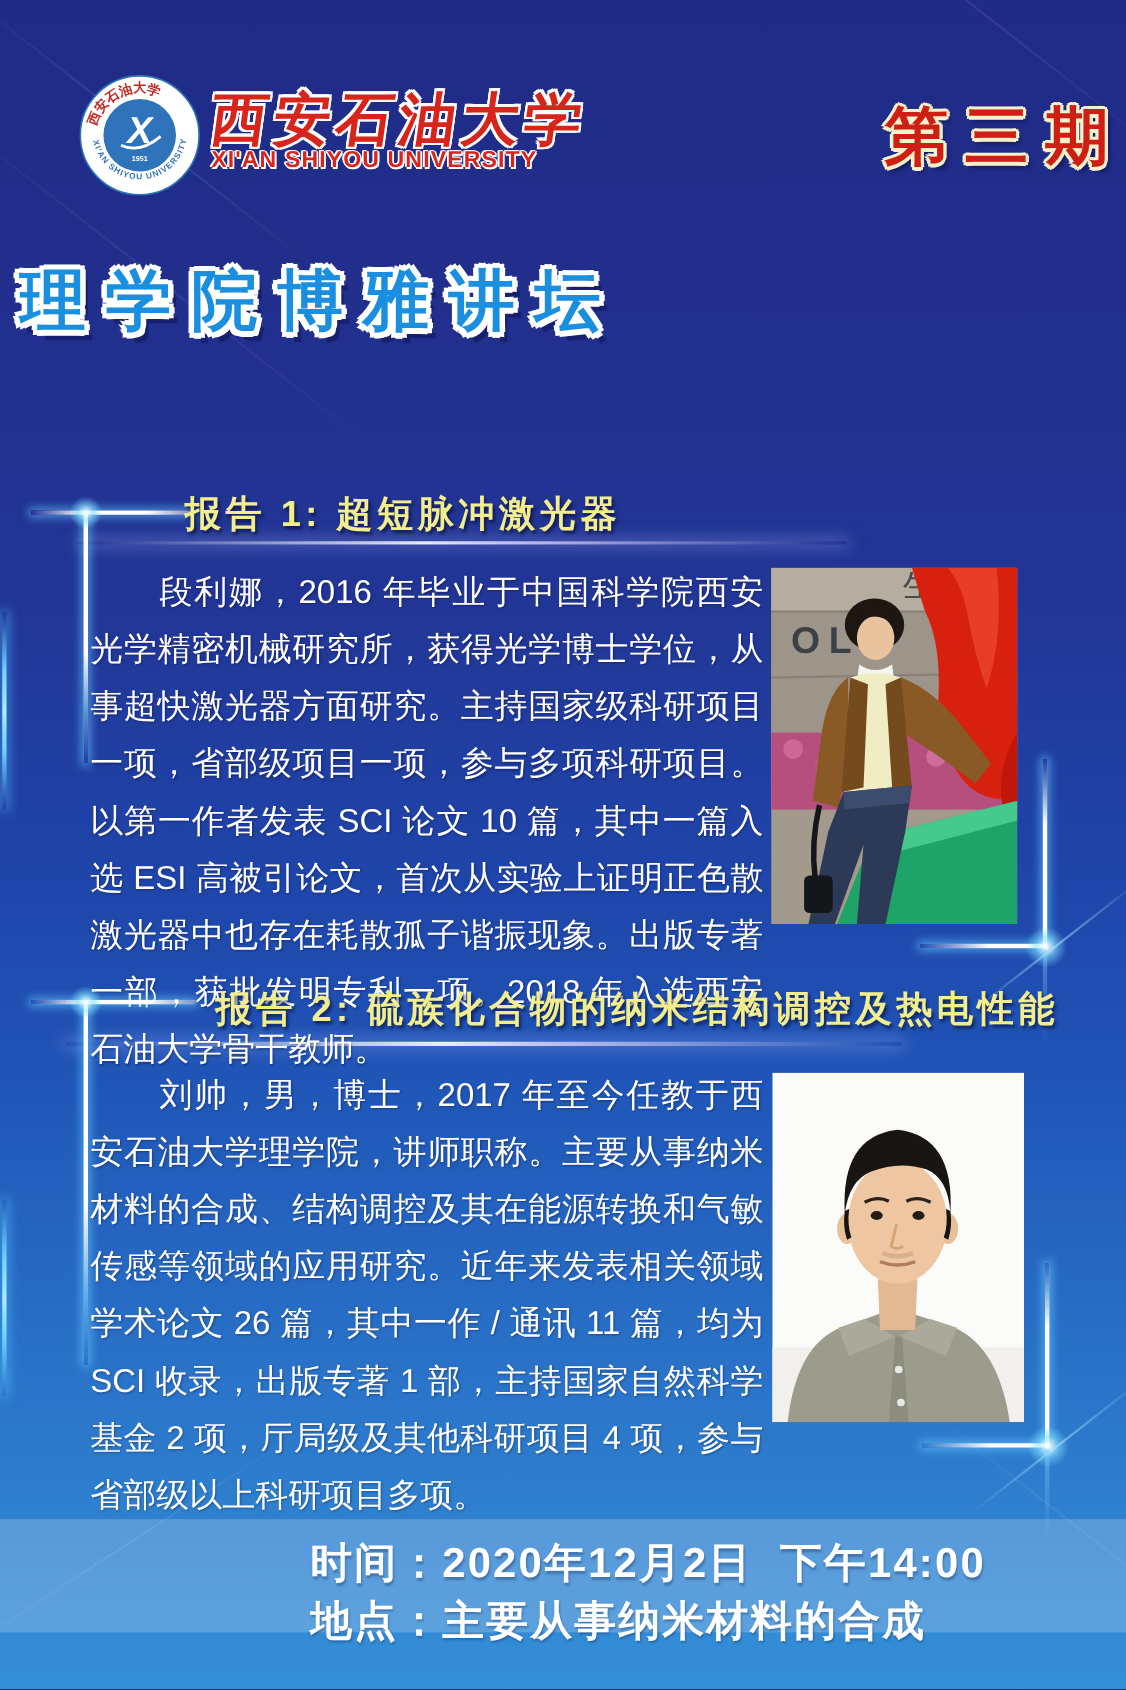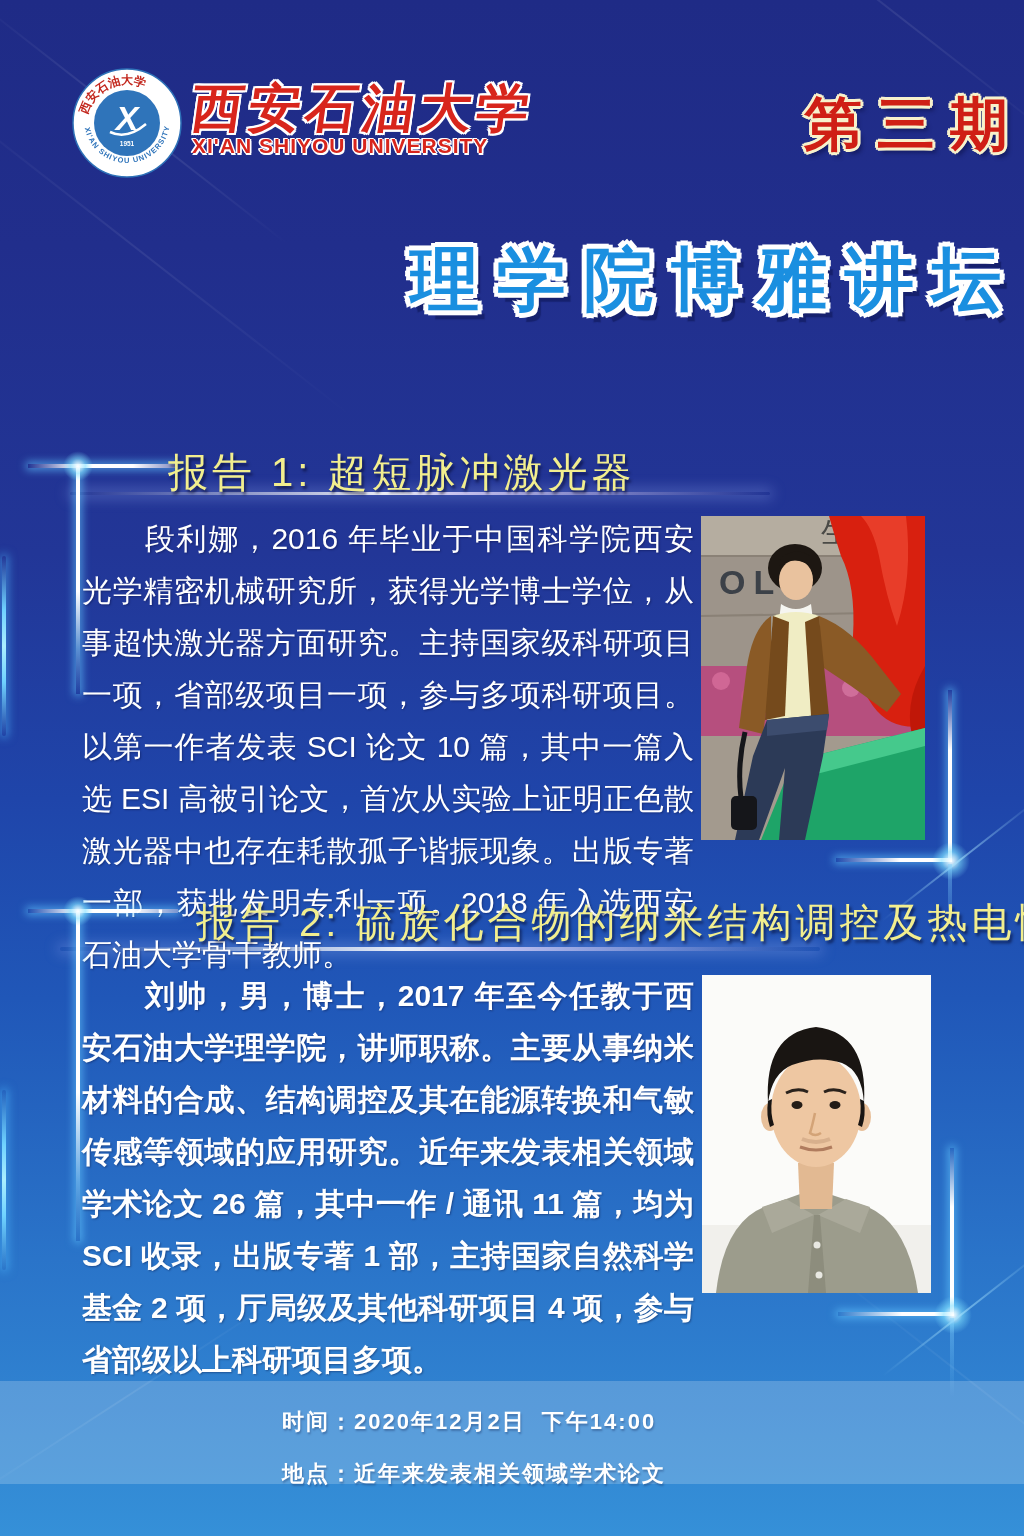--- a/index.html
+++ b/index.html
@@ -25,32 +25,32 @@
   
   .logo{position:absolute;left:72px;top:68px;width:110px;height:110px;}
   .wordmark-cn{position:absolute;left:192px;top:74px;font-family:"DejaVu Serif",serif;
     font-size:52px;font-weight:bold;color:#d8251c;letter-spacing:5px;transform:skewX(-8deg);
     text-shadow:-2px 0 0 #fff,2px 0 0 #fff,0 -2px 0 #fff,0 2px 0 #fff,-2px -2px 0 #fff,2px 2px 0 #fff,2px -2px 0 #fff,-2px 2px 0 #fff;}
   .wordmark-en{position:absolute;left:192px;top:134px;font-size:21px;font-weight:bold;color:#d8251c;letter-spacing:1px;
     text-shadow:-1.5px 0 0 #fff,1.5px 0 0 #fff,0 -1.5px 0 #fff,0 1.5px 0 #fff,1.5px 1.5px 0 #fff,-1.5px -1.5px 0 #fff;}
   .issue{position:absolute;left:804px;top:86px;font-size:58px;font-weight:bold;color:#cf1f15;letter-spacing:15px;
     text-shadow:-3px 0 0 #f7f2cc,3px 0 0 #f7f2cc,0 -3px 0 #f7f2cc,0 3px 0 #f7f2cc,-2px -2px 0 #f7f2cc,2px 2px 0 #f7f2cc,2px -2px 0 #f7f2cc,-2px 2px 0 #f7f2cc,4px 5px 4px rgba(0,0,40,.4);}
   
-  .main-title{position:absolute;left:0;width:1019px;top:234px;text-align:right;
-    font-size:69px;font-weight:bold;color:#1a8fe0;letter-spacing:18px;text-indent:18px;white-space:nowrap;
+  .main-title{position:absolute;left:0;width:1019px;top:234px;text-align:left;
+    font-size:60px;font-weight:bold;color:#1a8fe0;letter-spacing:18px;text-indent:18px;white-space:nowrap;
     text-shadow:-5px 0 0 #fff,5px 0 0 #fff,0 -5px 0 #fff,0 5px 0 #fff,-4px -4px 0 #fff,4px -4px 0 #fff,-4px 4px 0 #fff,4px 4px 0 #fff,7px 9px 1px rgba(8,16,70,.45);}
   
-  .rep-heading{position:absolute;font-size:40px;font-weight:normal;color:#f2ee8e;letter-spacing:4px;white-space:nowrap;
+  .rep-heading{position:absolute;font-size:33px;font-weight:bold;color:#f2ee8e;letter-spacing:4px;white-space:nowrap;
     text-shadow:2px 3px 3px rgba(0,0,30,.55);}
   .rep-body{position:absolute;left:82px;width:612px;font-size:30px;line-height:52px;color:#ffffff;
     text-align:justify;text-indent:2.1em;text-shadow:1px 1px 2px rgba(0,0,40,.35);}
   .photo{position:absolute;overflow:hidden;}
   
   .footer-band{position:absolute;left:0;top:1381px;width:1024px;height:103px;background:rgba(255,255,255,.20);}
-  .footer-text{position:absolute;left:282px;top:1392px;font-size:22px;font-weight:bold;color:#fff;line-height:52px;
+  .footer-text{position:absolute;left:282px;top:1392px;font-size:38px;font-weight:bold;color:#fff;line-height:52px;
     letter-spacing:2px;white-space:pre-wrap;text-shadow:1px 2px 2px rgba(20,40,90,.35);}
 </style>
 </head>
 <body>
 
 <div class="poster">
 
   <div class="diag" style="left:-70px;top:120px;width:400px;transform:rotate(38deg);"></div>
   <div class="diag" style="left:-130px;top:250px;width:540px;transform:rotate(38deg);opacity:.6;"></div>
   <div class="diag" style="left:690px;top:20px;width:430px;transform:rotate(38deg);opacity:.7;"></div>
@@ -144,21 +144,21 @@
   <div class="br-h" style="left:836px;top:858px;width:116px;background:linear-gradient(90deg,rgba(255,255,255,0),#fff 55%,#fff 100%);"></div>
   <div class="br-dot" style="left:932px;top:842px;width:38px;height:38px;"></div>
   <div class="ray" style="left:860px;top:859px;width:200px;transform:rotate(-38deg);"></div>
   <div class="br-v" style="left:948px;top:864px;height:86px;box-shadow:none;background:linear-gradient(180deg,rgba(130,210,255,.45),rgba(130,210,255,0));"></div>
 
   <div class="br-h" style="left:28px;top:909px;width:150px;background:linear-gradient(90deg,rgba(255,255,255,0),#fff 32%,#fff 70%,rgba(255,255,255,.4));"></div>
   <div class="br-v" style="left:76px;top:911px;height:330px;background:linear-gradient(180deg,#fff 0%,#fff 55%,rgba(140,215,255,.55) 82%,rgba(140,215,255,0) 100%);"></div>
   <div class="br-dot" style="left:63px;top:896px;width:30px;height:30px;"></div>
 
   <div class="rep-heading" style="left:168px;top:895px;margin-left:28px;">报告 2: 硫族化合物的纳米结构调控及热电性能</div>
-  <div class="rep-body" style="top:970px;font-weight:bold;">刘帅，男，博士，2017 年至今任教于西安石油大学理学院，讲师职称。主要从事纳米材料的合成、结构调控及其在能源转换和气敏传感等领域的应用研究。近年来发表相关领域学术论文 26 篇，其中一作 / 通讯 11 篇，均为 SCI 收录，出版专著 1 部，主持国家自然科学基金 2 项，厅局级及其他科研项目 4 项，参与省部级以上科研项目多项。</div>
+  <div class="rep-body" style="top:970px;">刘帅，男，博士，2017 年至今任教于西安石油大学理学院，讲师职称。主要从事纳米材料的合成、结构调控及其在能源转换和气敏传感等领域的应用研究。近年来发表相关领域学术论文 26 篇，其中一作 / 通讯 11 篇，均为 SCI 收录，出版专著 1 部，主持国家自然科学基金 2 项，厅局级及其他科研项目 4 项，参与省部级以上科研项目多项。</div>
 
   <div class="photo" role="img" style="left:702px;top:975px;width:229px;height:318px;" aria-label="刘帅证件照">
     <svg width="229" height="318" viewBox="0 0 229 318">
       <rect width="229" height="318" fill="#fbfbf9"></rect>
       <rect y="250" width="229" height="68" fill="#f1f0ec"></rect>
 
       <path d="M 14 318 Q 22 248 62 232 L 112 214 L 166 232 Q 206 250 216 318 Z" fill="#9c9c8c"></path>
       <path d="M 84 224 L 112 240 L 70 258 L 60 232 Z" fill="#aaa99a"></path>
       <path d="M 144 224 L 116 240 L 158 258 L 168 232 Z" fill="#aaa99a"></path>
       <path d="M 112 240 L 118 240 L 124 318 L 106 318 Z" fill="#8d8d7d"></path>
@@ -188,15 +188,15 @@
   </div>
 
   <div class="br-v" style="left:950px;top:1148px;height:168px;background:linear-gradient(180deg,rgba(255,255,255,0),#fff 35%,#fff 100%);"></div>
   <div class="br-h" style="left:838px;top:1312px;width:116px;background:linear-gradient(90deg,rgba(255,255,255,0),#fff 55%,#fff 100%);"></div>
   <div class="br-dot" style="left:934px;top:1296px;width:38px;height:38px;"></div>
   <div class="ray" style="left:862px;top:1313px;width:200px;transform:rotate(-38deg);"></div>
   <div class="br-v" style="left:950px;top:1318px;height:80px;box-shadow:none;background:linear-gradient(180deg,rgba(130,210,255,.45),rgba(130,210,255,0));"></div>
 
   <div class="footer-band"></div>
   <div class="footer-text" style="top:1396px;">时间：2020年12月2日  下午14:00</div>
-  <div class="footer-text" style="top:1448px;">地点：近年来发表相关领域学术论文</div>
+  <div class="footer-text" style="top:1448px;">地点：主要从事纳米材料的合成</div>
 
 </div>
 
 </body></html>

